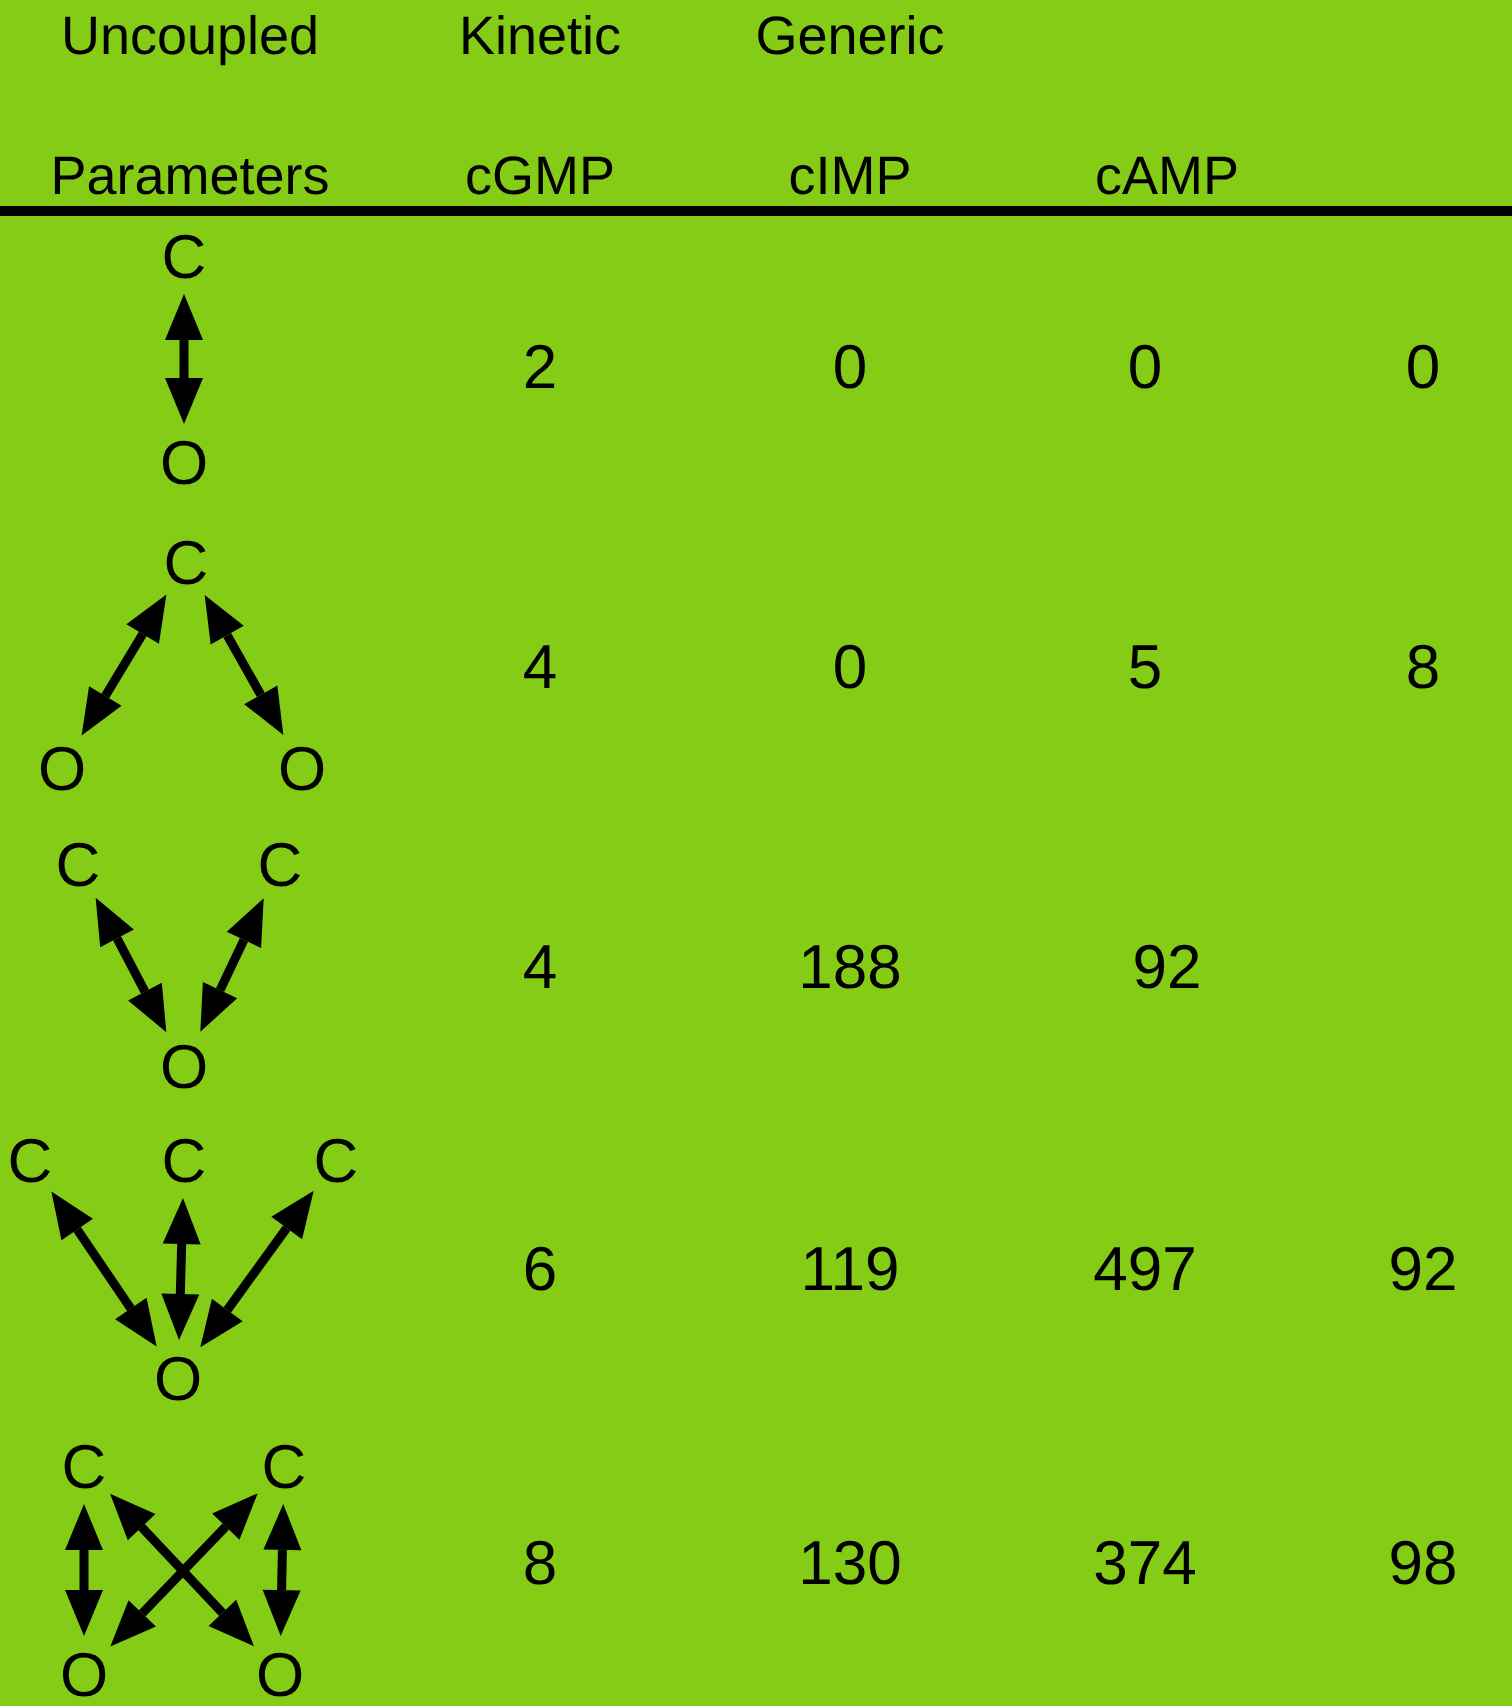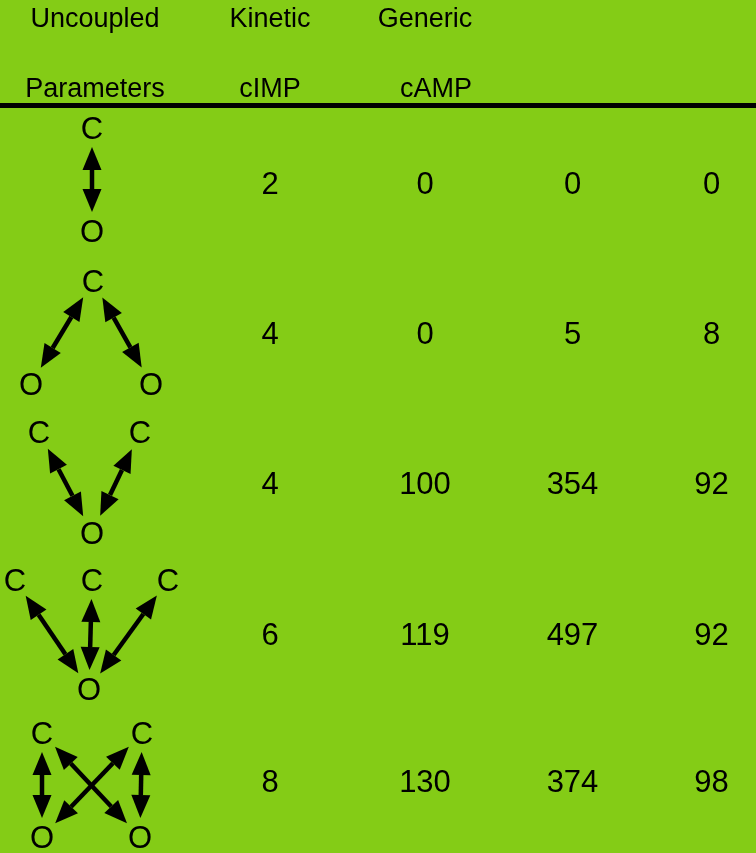--- a/index.html
+++ b/index.html
@@ -29,20 +29,21 @@
 <div class="page">
 
   <div class="grid thead">
     <div class="cell h">Uncoupled</div>
     <div class="cell h">Kinetic</div>
 
     <div class="cell h">Generic</div>
     <div class="filler"></div>
 
     <div class="cell h">Parameters</div>
+    <div class="cell h">cGMP</div>
     <div class="cell h">cIMP</div>
     <div class="cell h c5">cAMP</div>
   </div>
 
   <div class="rule"></div>
 
   <div class="grid row" style="height:150px">
     <div class="cell scheme">
         <svg width="190" height="150" viewBox="0 0 190 150">
           <line x1="92" y1="62" x2="92" y2="81" stroke="#000000" stroke-width="4.5"></line>
@@ -86,22 +87,21 @@
           <polygon points="83.1714207002508,108.17572624010059 64.07205624692048,92.22378975957064 80.89633000681991,83.39521045982143" fill="#000000"></polygon>
           <line x1="121.9719530783372" y1="61.934015397665505" x2="110.0280469216628" y2="87.0659846023345" stroke="#000000" stroke-width="4.5"></line>
           <polygon points="131.84445496400969,41.16062601322963 113.39164007172238,57.85624287967035 130.552266084952,66.01178791566066" fill="#000000"></polygon>
           <polygon points="100.15554503599031,107.83937398677037 101.44773391504799,82.98821208433934 118.60835992827762,91.14375712032965" fill="#000000"></polygon>
           <text x="39" y="35" text-anchor="middle">C</text>
           <text x="140" y="35" text-anchor="middle">C</text>
           <text x="92" y="136" text-anchor="middle">O</text>
         </svg>
       </div>
     <div class="cell num">4</div>
-    <div class="cell num">100</div>
-    <div class="cell num">354</div>
+    <div class="cell num">188</div>
     <div class="cell num c5">92</div>
   </div>
 
   <div class="grid row" style="height:152px">
     <div class="cell scheme">
         <svg width="190" height="152" viewBox="0 0 190 152">
           <line x1="38.59085484531615" y1="56.74869159647919" x2="65.40914515468384" y2="96.25130840352081" stroke="#000000" stroke-width="4.5"></line>
           <polygon points="25.672053382404926,37.719646198407254 30.731031746112524,62.08471828768165 46.45067794451978,51.41266490527673" fill="#000000"></polygon>
           <polygon points="78.32794661759507,115.28035380159275 57.54932205548022,101.58733509472327 73.26896825388746,90.91528171231835" fill="#000000"></polygon>
           <line x1="90.84447427669282" y1="63.98410128016051" x2="90.15552572330718" y2="89.0158987198395" stroke="#000000" stroke-width="4.5"></line>

